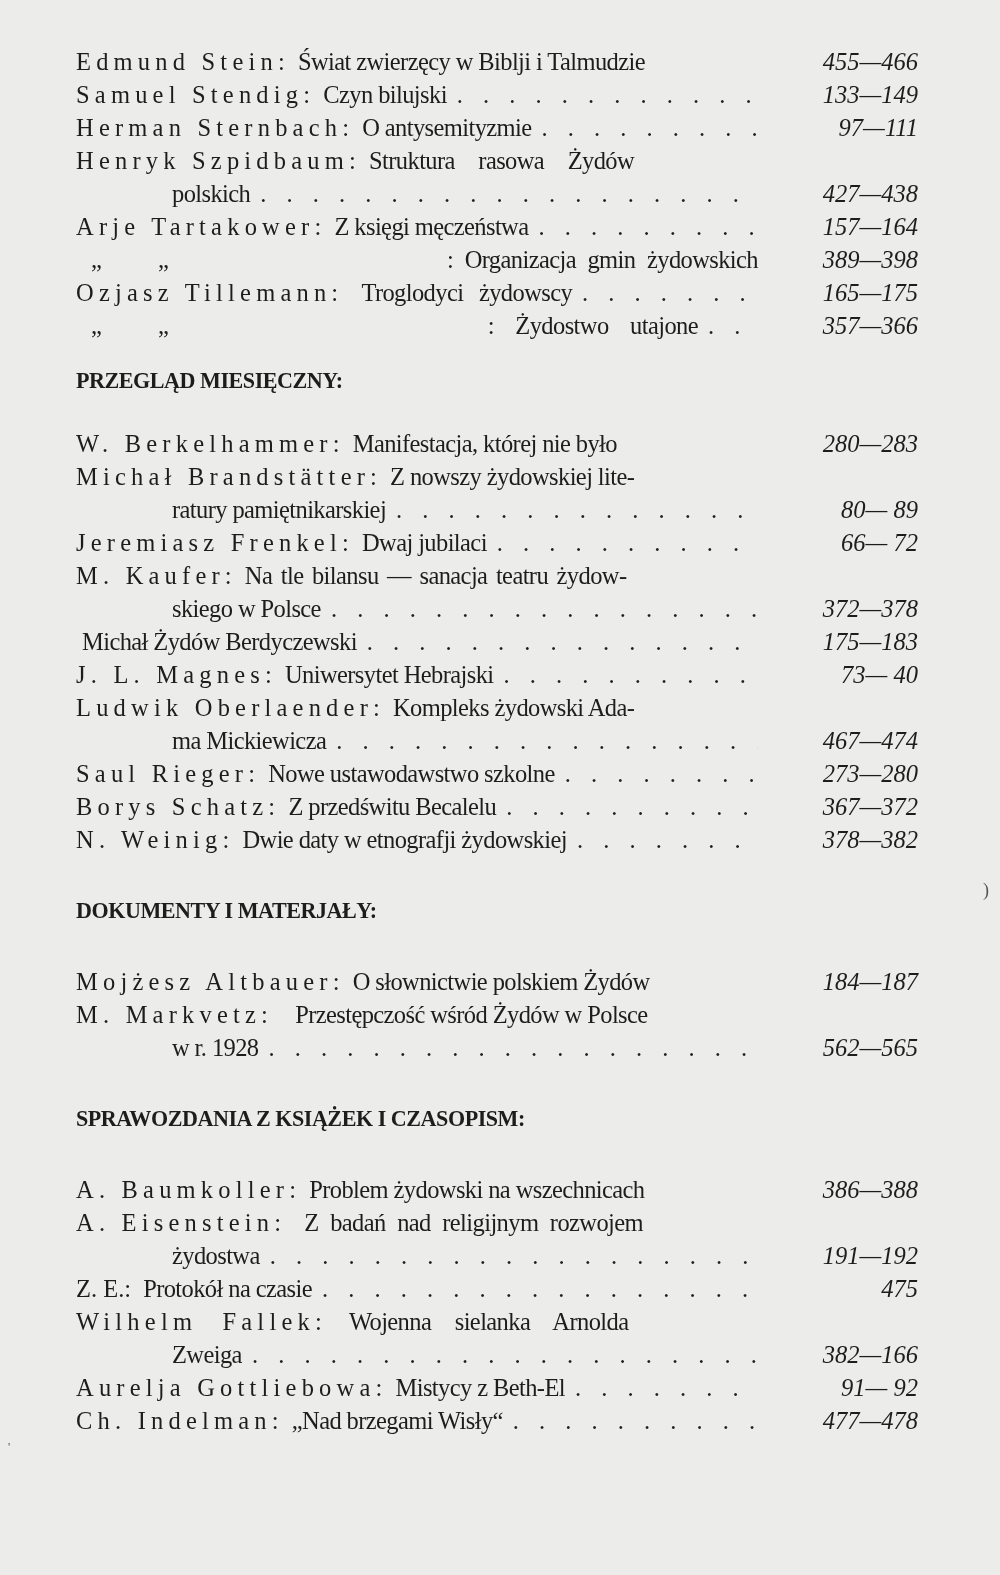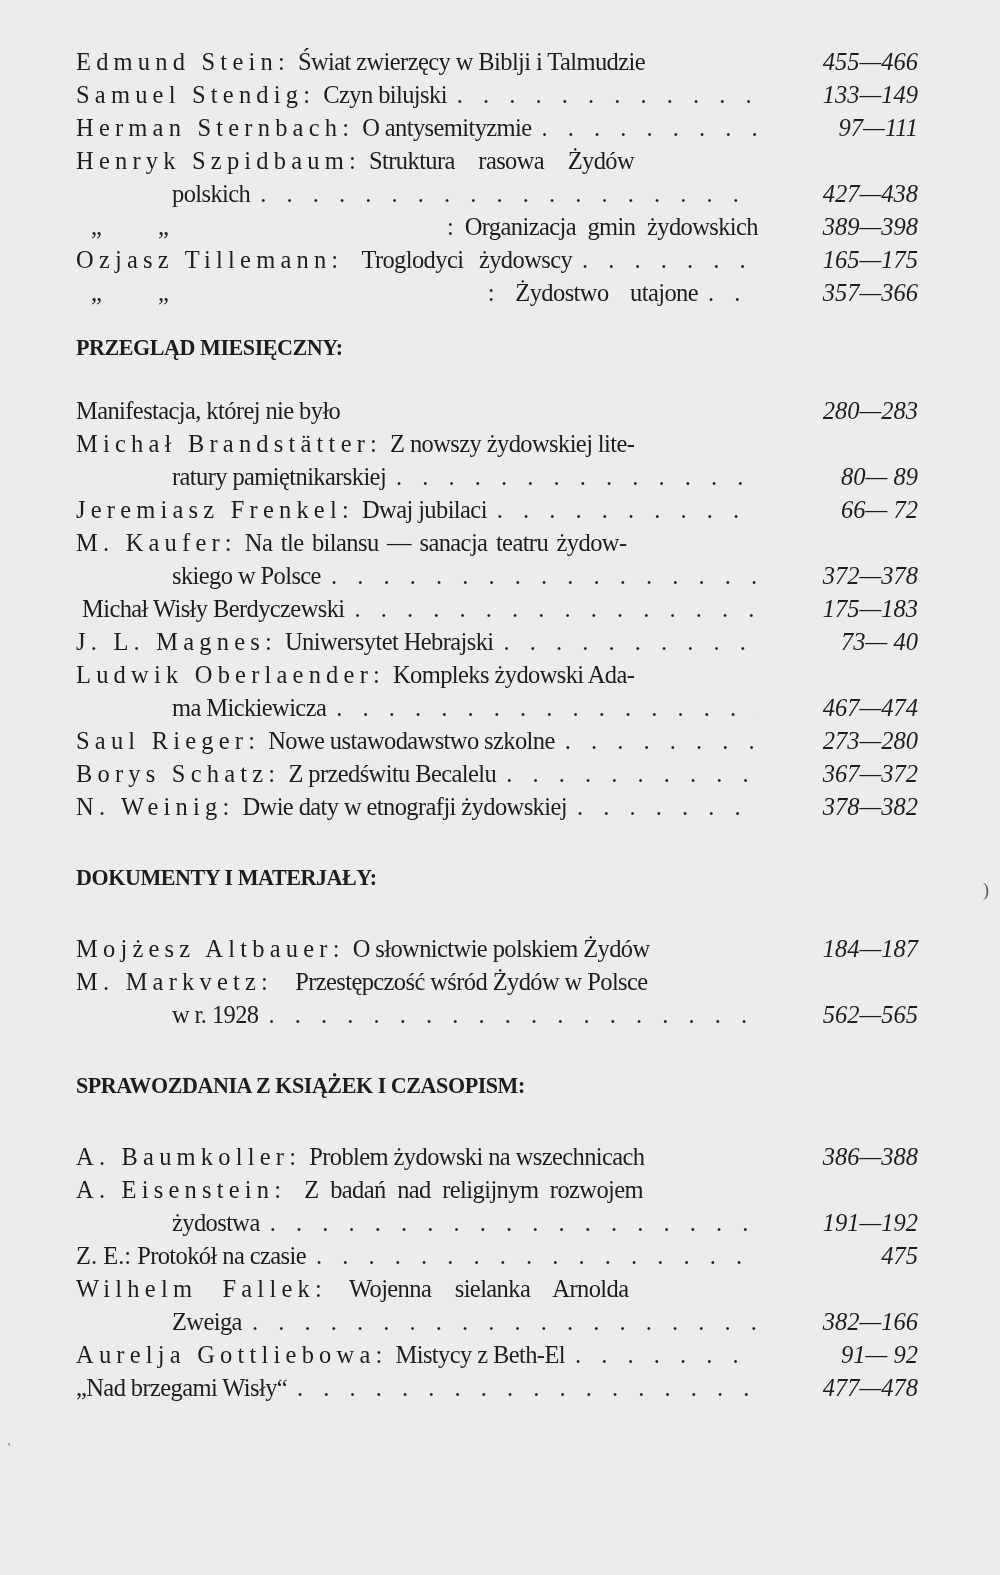--- a/index.html
+++ b/index.html
@@ -67,20 +67,28 @@
         <span class="pages"></span>
       </div>
       <div class="line cont">
         <span class="title">polskich</span>
         <span class="dots"></span>
         <span class="pages">427—438</span>
       </div>
     </div>
     <div class="entry">
       <div class="line">
+        <span class="author">Arje Tartakower:</span>
+        <span class="title">Z księgi męczeństwa</span>
+        <span class="dots"></span>
+        <span class="pages">157—164</span>
+      </div>
+    </div>
+    <div class="entry">
+      <div class="line">
         <span class="ditto2" style="word-spacing:50px;padding-left:15px">„ „</span>
         <span class="fill"></span>
         <span class="title" style="word-spacing:6px">: Organizacja gmin żydowskich</span>
         <span class="pages">389—398</span>
       </div>
     </div>
     <div class="entry">
       <div class="line">
         <span class="author">Ozjasz Tillemann:</span>
         <span class="title" style="padding-left:10px;word-spacing:10px">Troglodyci żydowscy</span>
@@ -96,20 +104,21 @@
         <span class="dots" style="flex:0 0 50px"></span>
         <span class="pages">357—366</span>
       </div>
     </div>
   </div>
 
   <div>
     <div class="heading">PRZEGLĄD MIESIĘCZNY:</div>
     <div class="entry">
       <div class="line">
+        <span class="author">W. Berkelhammer:</span>
         <span class="title">Manifestacja, której nie było</span>
         <span class="fill"></span>
         <span class="pages">280—283</span>
       </div>
     </div>
     <div class="entry">
       <div class="line">
         <span class="author">Michał Brandstätter:</span>
         <span class="title">Z nowszy żydowskiej lite-</span>
         <span class="fill"></span>
@@ -137,21 +146,21 @@
         <span class="pages"></span>
       </div>
       <div class="line cont">
         <span class="title">skiego w Polsce</span>
         <span class="dots"></span>
         <span class="pages">372—378</span>
       </div>
     </div>
     <div class="entry">
       <div class="line">
-        <span class="title" style="padding-left:6px">Michał Wisły Berdyczewski</span>
+        <span class="title" style="padding-left:6px">Michał Żydów Berdyczewski</span>
         <span class="dots"></span>
         <span class="pages">175—183</span>
       </div>
     </div>
     <div class="entry">
       <div class="line">
         <span class="author">J. L. Magnes:</span>
         <span class="title">Uniwersytet Hebrajski</span>
         <span class="dots"></span>
         <span class="pages">73— 40</span>
@@ -239,21 +248,21 @@
         <span class="pages"></span>
       </div>
       <div class="line cont">
         <span class="title">żydostwa</span>
         <span class="dots"></span>
         <span class="pages">191—192</span>
       </div>
     </div>
     <div class="entry">
       <div class="line">
-        <span class="author" style="letter-spacing:0;margin-right:6px">Z. E.:</span>
+        <span class="author" style="letter-spacing:0;margin-right:12px">Z. E.:</span>
         <span class="title">Protokół na czasie</span>
         <span class="dots"></span>
         <span class="pages">475</span>
       </div>
     </div>
     <div class="entry">
       <div class="line">
         <span class="author" style="word-spacing:14px">Wilhelm Fallek:</span>
         <span class="title" style="padding-left:14px;word-spacing:18px">Wojenna sielanka Arnolda</span>
         <span class="fill"></span>
@@ -268,20 +277,21 @@
     <div class="entry">
       <div class="line">
         <span class="author">Aurelja Gottliebowa:</span>
         <span class="title">Mistycy z Beth-El</span>
         <span class="dots"></span>
         <span class="pages">91— 92</span>
       </div>
     </div>
     <div class="entry">
       <div class="line">
+        <span class="author">Ch. Indelman:</span>
         <span class="title">„Nad brzegami Wisły“</span>
         <span class="dots"></span>
         <span class="pages">477—478</span>
       </div>
     </div>
   </div>
 </div>
 
 <span class="mark" style="left:983px;top:880px;">)</span>
 <span class="mark" style="left:8px;top:1440px;font-size:12px;">'</span>

